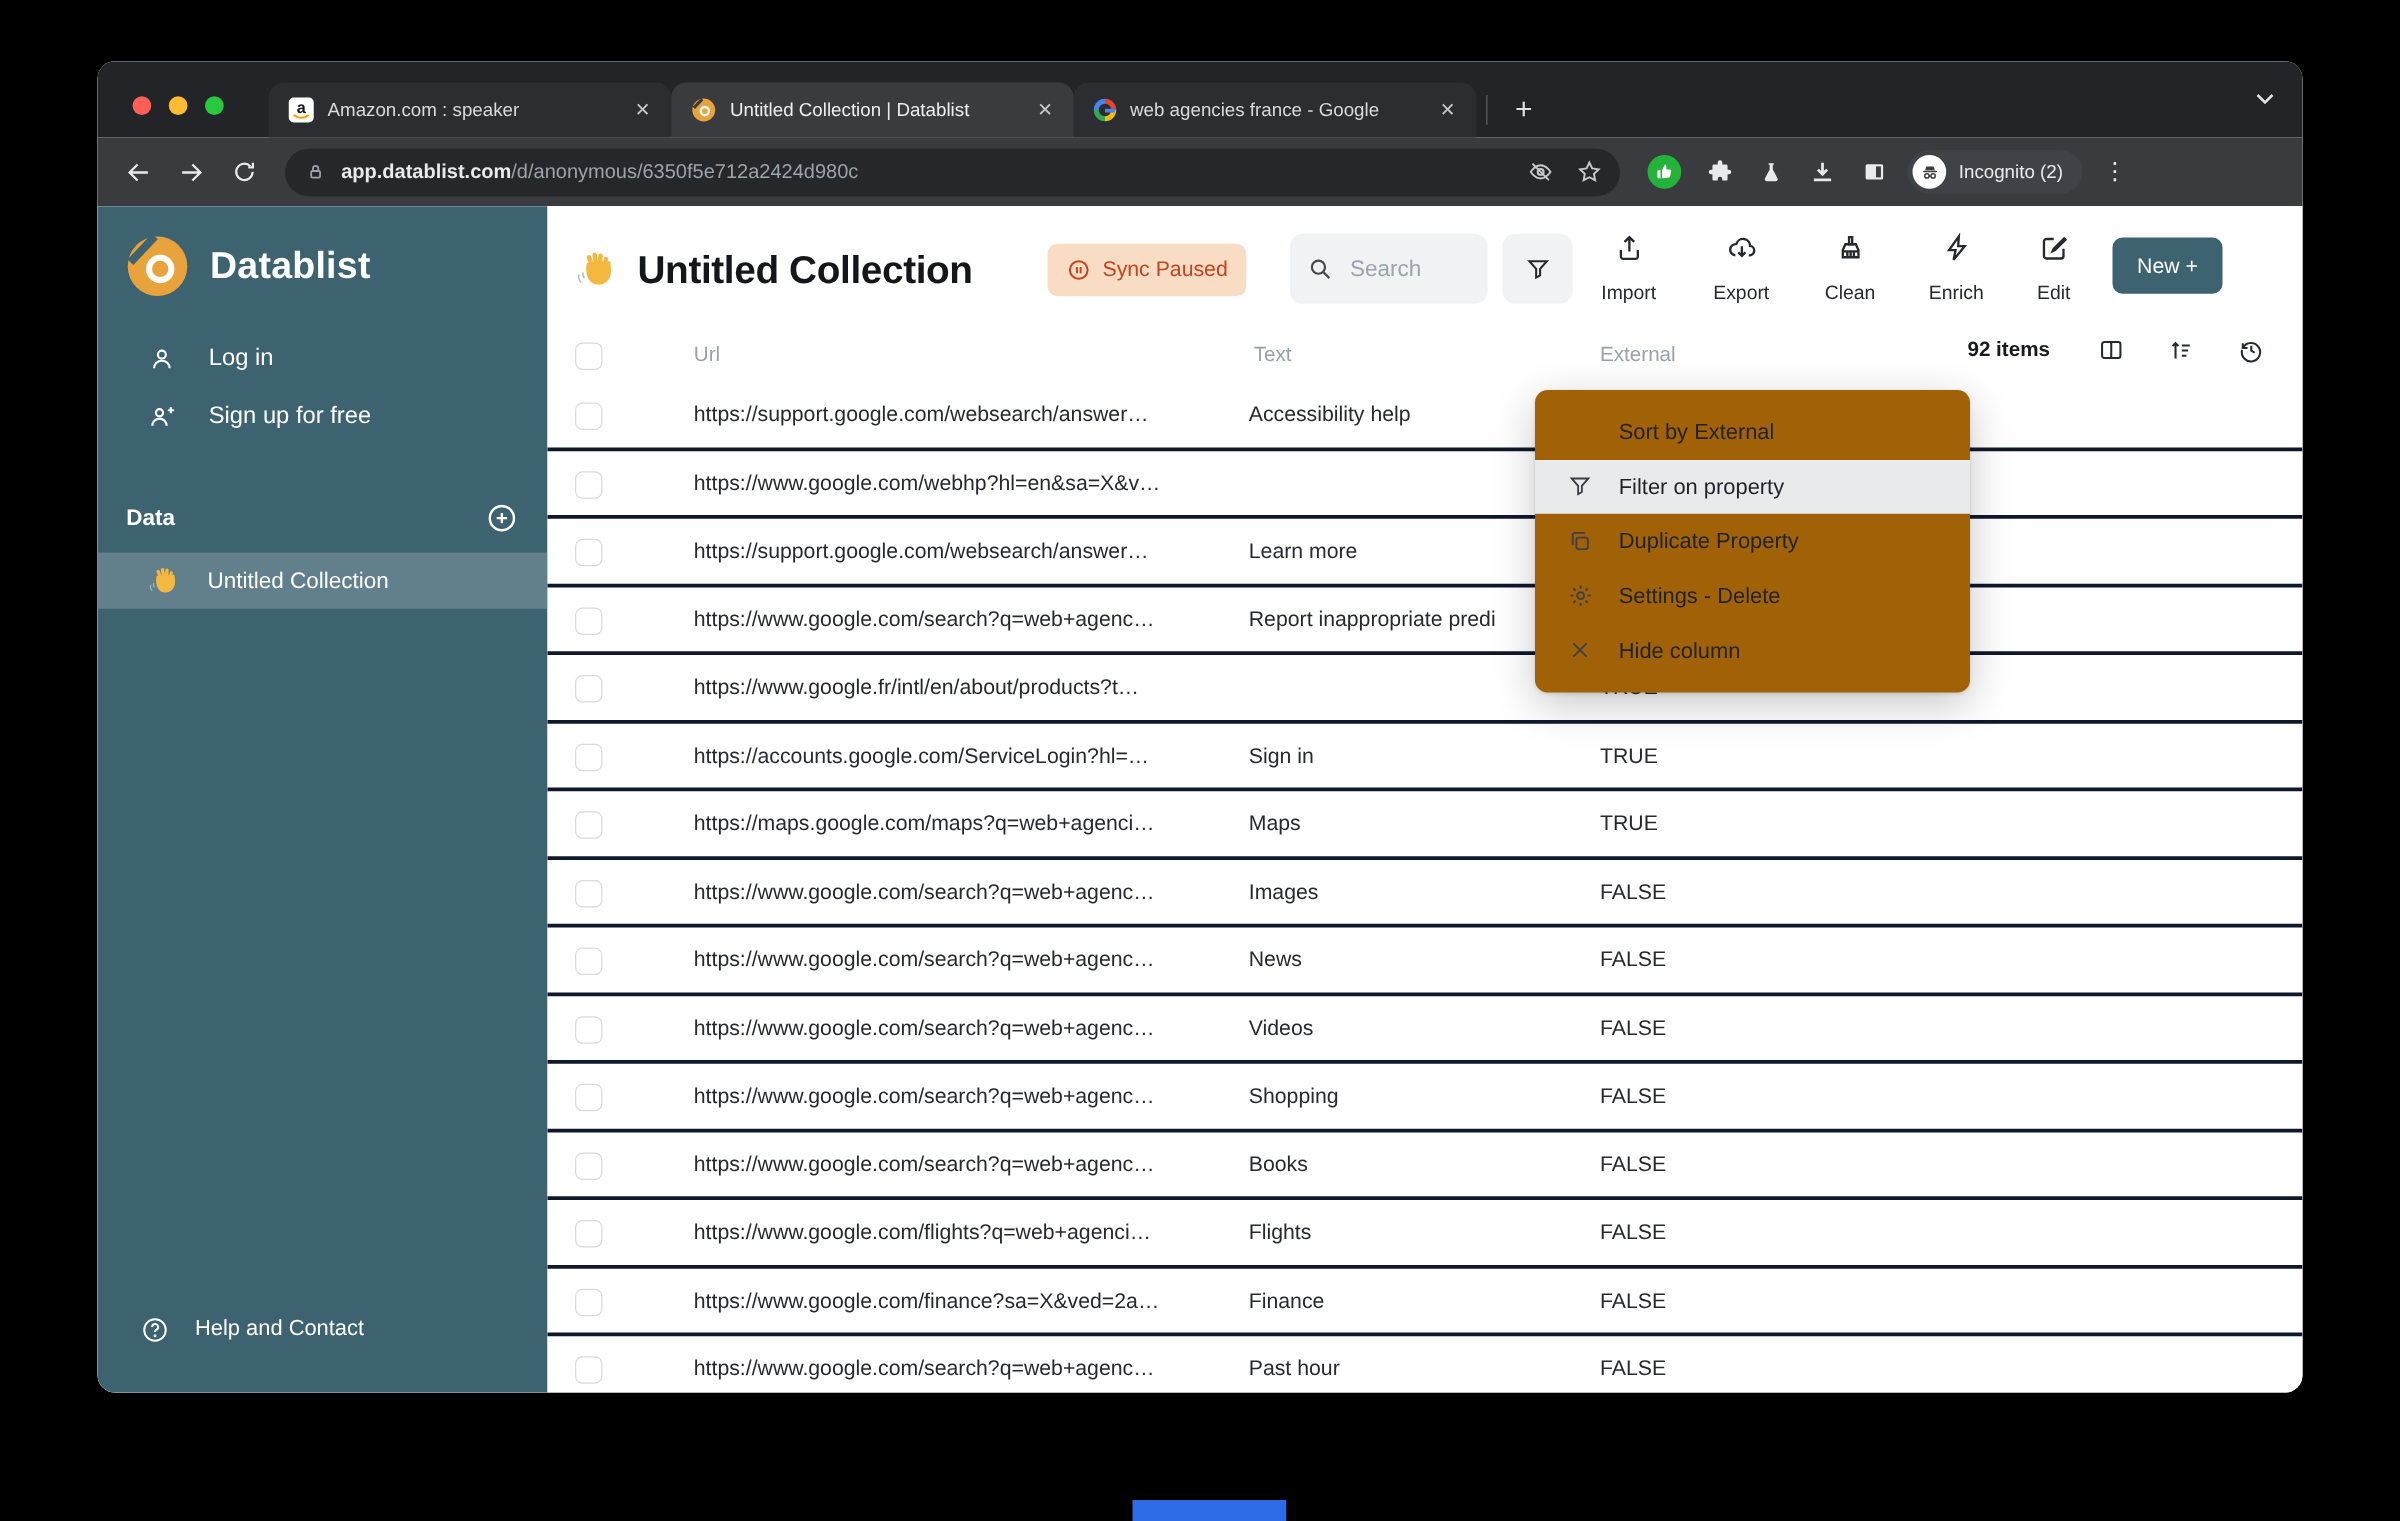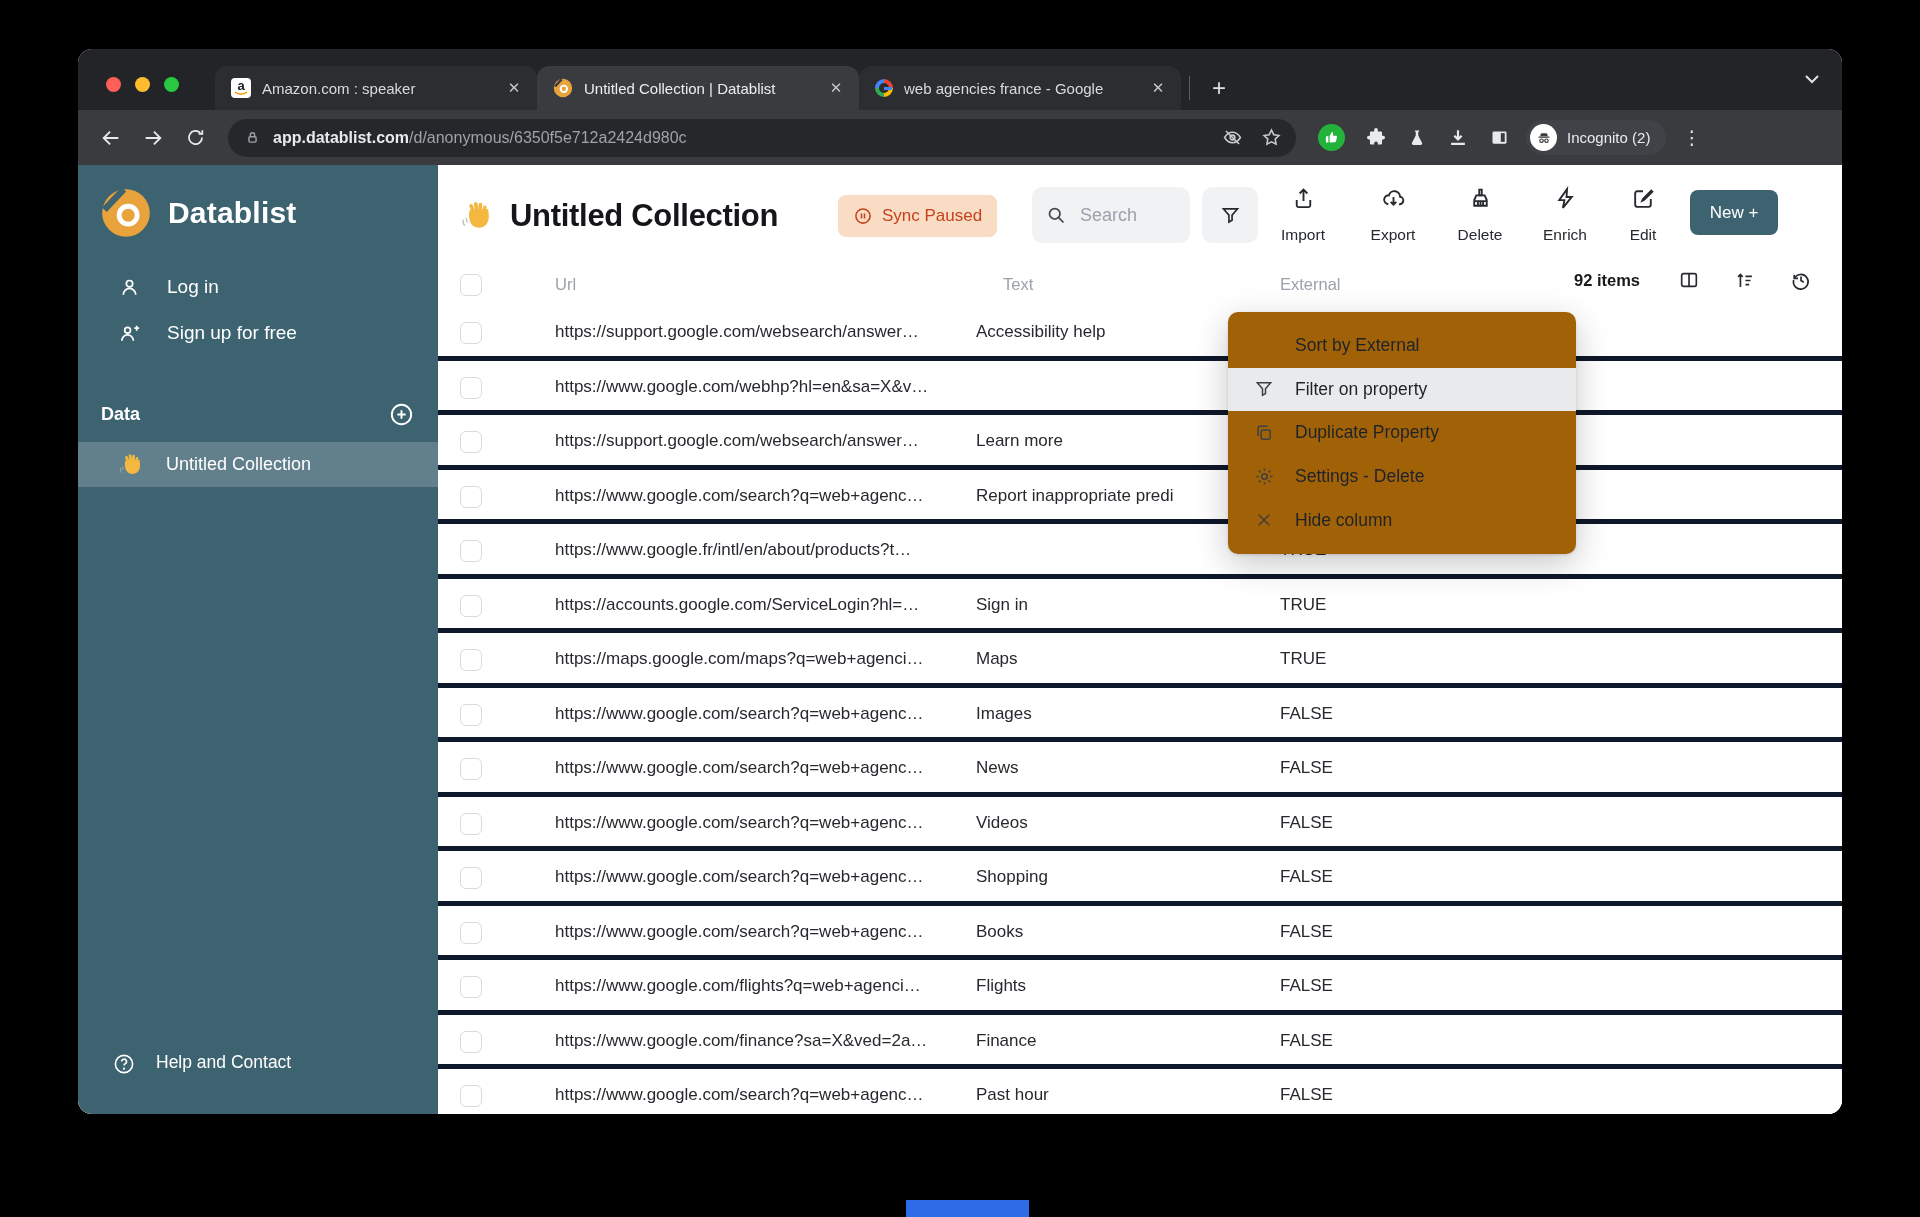--- a/index.html
+++ b/index.html
@@ -78,24 +78,24 @@
   
   .thead { position:absolute; top:100px; left:0; width:100%; height:41px; color:#9aa2ab; font-size:16.5px; }
   .thead .col { position:absolute; top:10px; }
   .c-url{left:117px;} .c-text{left:565px;} .c-ext{left:842px;}
   .thead-right { position:absolute; right:30px; top:4px; display:flex; align-items:center; gap:34px; }
   .items-count { color:#17191c; font-size:16.5px; font-weight:bold; margin-right:4px; }
   .cb { position:absolute; left:22px; width:22px; height:22px; border:1.5px solid #d8dadd; border-radius:6px; background:#fff; }
   .thead .cb { top:9px; }
 
   .rows { position:absolute; top:141px; left:0; width:100%; }
-  .trow { position:relative; height:54.5px; border-bottom:5px solid #0f172a; }
+  .trow { position:relative; height:54.5px; border-bottom:3px solid #0f172a; }
   .trow .cb { top:16px; }
   .cell { position:absolute; top:16px; font-size:17px; color:#27292e; white-space:nowrap; }
-  .cell.url{left:117px;} .cell.text{left:538px;} .cell.ext{left:842px;}
+  .cell.url{left:117px;} .cell.text{left:561px;} .cell.ext{left:842px;}
 
   
   .ctx { position:absolute; left:790px; top:147px; width:348px; background:#a16207; border-radius:10px;
          box-shadow:0 1px 3px rgba(0,0,0,.12), 0 10px 34px rgba(0,0,0,.22); padding:12px 0; z-index:5; }
   .ctx-item { height:43.6px; display:flex; align-items:center; color:#1f2329; font-size:17.5px; }
   .ctx-item .mi { width:22px; margin-left:25px; display:flex; justify-content:center; color:#3c4045; }
   .ctx-item .ml { margin-left:20px; }
   .ctx-item.hl { background:#e9eaec; }
 
   .dock-strip { position:absolute; left:906px; top:1200px; width:123px; height:17px; background:#2e6be6; }
@@ -378,21 +378,21 @@
           <span>Export</span>
         </div>
         <div class="act a-clean">
           <span>
             <svg width="25" height="25" viewBox="0 0 24 24" fill="none" stroke="#26292d" stroke-width="1.8">
                 <path d="M10.8 3.5h2.4V9h-2.4z"></path>
                 <path d="M8 9h8l2 4.5V19H6v-5.5z"></path>
                 <path d="M9.5 14.5V19M12 14.5V19M14.5 14.5V19M6 14.5h12"></path>
               </svg>
           </span>
-          <span>Delete</span>
+          <span>Clean</span>
         </div>
         <div class="act a-enrich">
           <span>
             <svg width="25" height="25" viewBox="0 0 24 24" fill="none" stroke="#26292d" stroke-width="1.8">
                 <path d="M13.5 3L6 13.5h5L9.5 21 18 10.5h-5z"></path>
               </svg>
           </span>
           <span>Enrich</span>
         </div>
         <div class="act a-edit">

